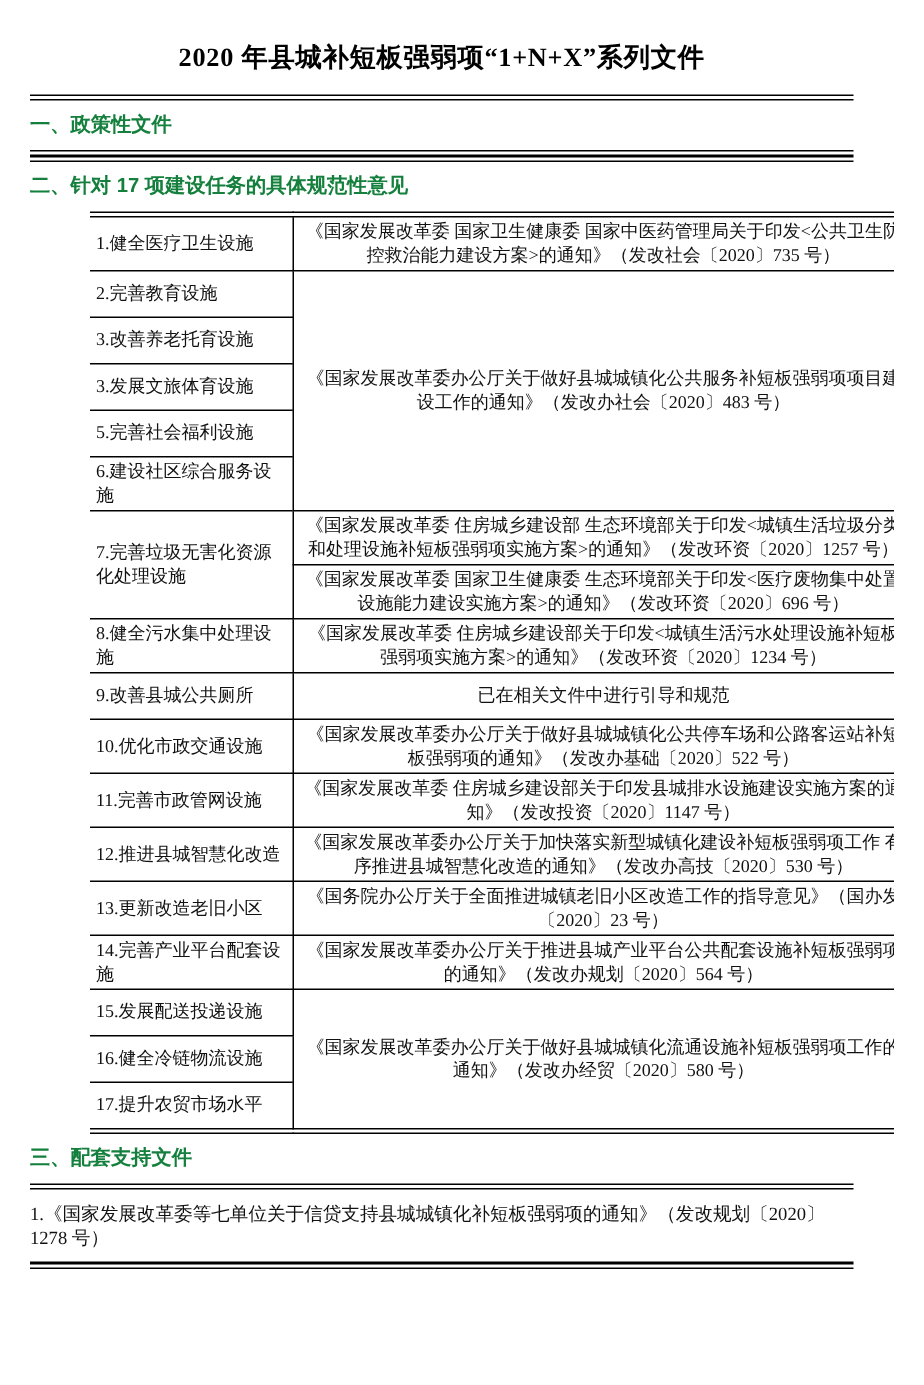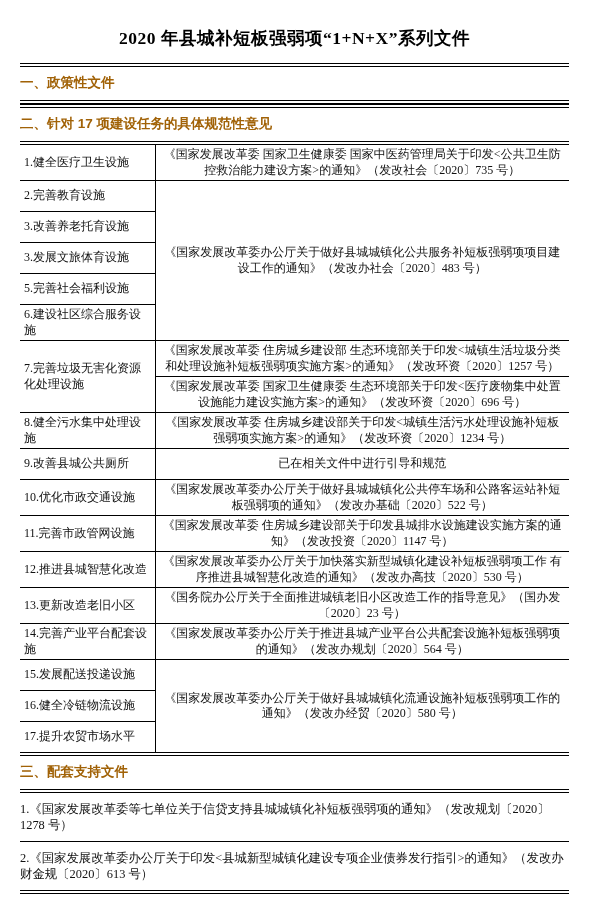--- a/index.html
+++ b/index.html
@@ -29,36 +29,37 @@
   }
   .rule-thin {
     height: 0;
     border-top: 1px solid #000000;
   }
   .sec-heading {
     padding: 7px 0 8px 0;
     font-size: 13.5px;
     line-height: 18px;
     font-weight: bold;
-    color: #a16207;
+    color: #15803d;
     font-family: "Liberation Sans", "DejaVu Sans", sans-serif;
   }
   .item {
     margin: 0;
     padding: 8px 0 8px 0;
     font-size: 12.4px;
     line-height: 16px;
     color: #111111;
   }
   table.task-table {
     width: 100%;
     border-collapse: collapse;
     border-top: 4px double #000000;
     border-bottom: 4px double #000000;
     font-size: 12px;
+    margin-left: 40px;
   }
   table.task-table td {
     border-top: 1px solid #000000;
     border-bottom: 1px solid #000000;
     vertical-align: middle;
     padding: 2px 4px;
     height: 26px;
     line-height: 15.5px;
     color: #111111;
   }
@@ -157,16 +158,15 @@
       <tr>
         <td class="task">17.提升农贸市场水平</td>
       </tr>
     </tbody>
   </table>
 
   <div class="sec-heading">三、配套支持文件</div>
   <div class="rule"></div>
   <p class="item">1.《国家发展改革委等七单位关于信贷支持县城城镇化补短板强弱项的通知》（发改规划〔2020〕1278 号）</p>
   <div class="rule-thin"></div>
-  <p class="item">2.《国家发展改革委办公厅关于印发&lt;县城新型城镇化建设专项企业债券发行指引&gt;的通知》（发改办财金规〔2020〕613 号）</p>
   <div class="rule"></div>
 
 </div>
 
 </body></html>

